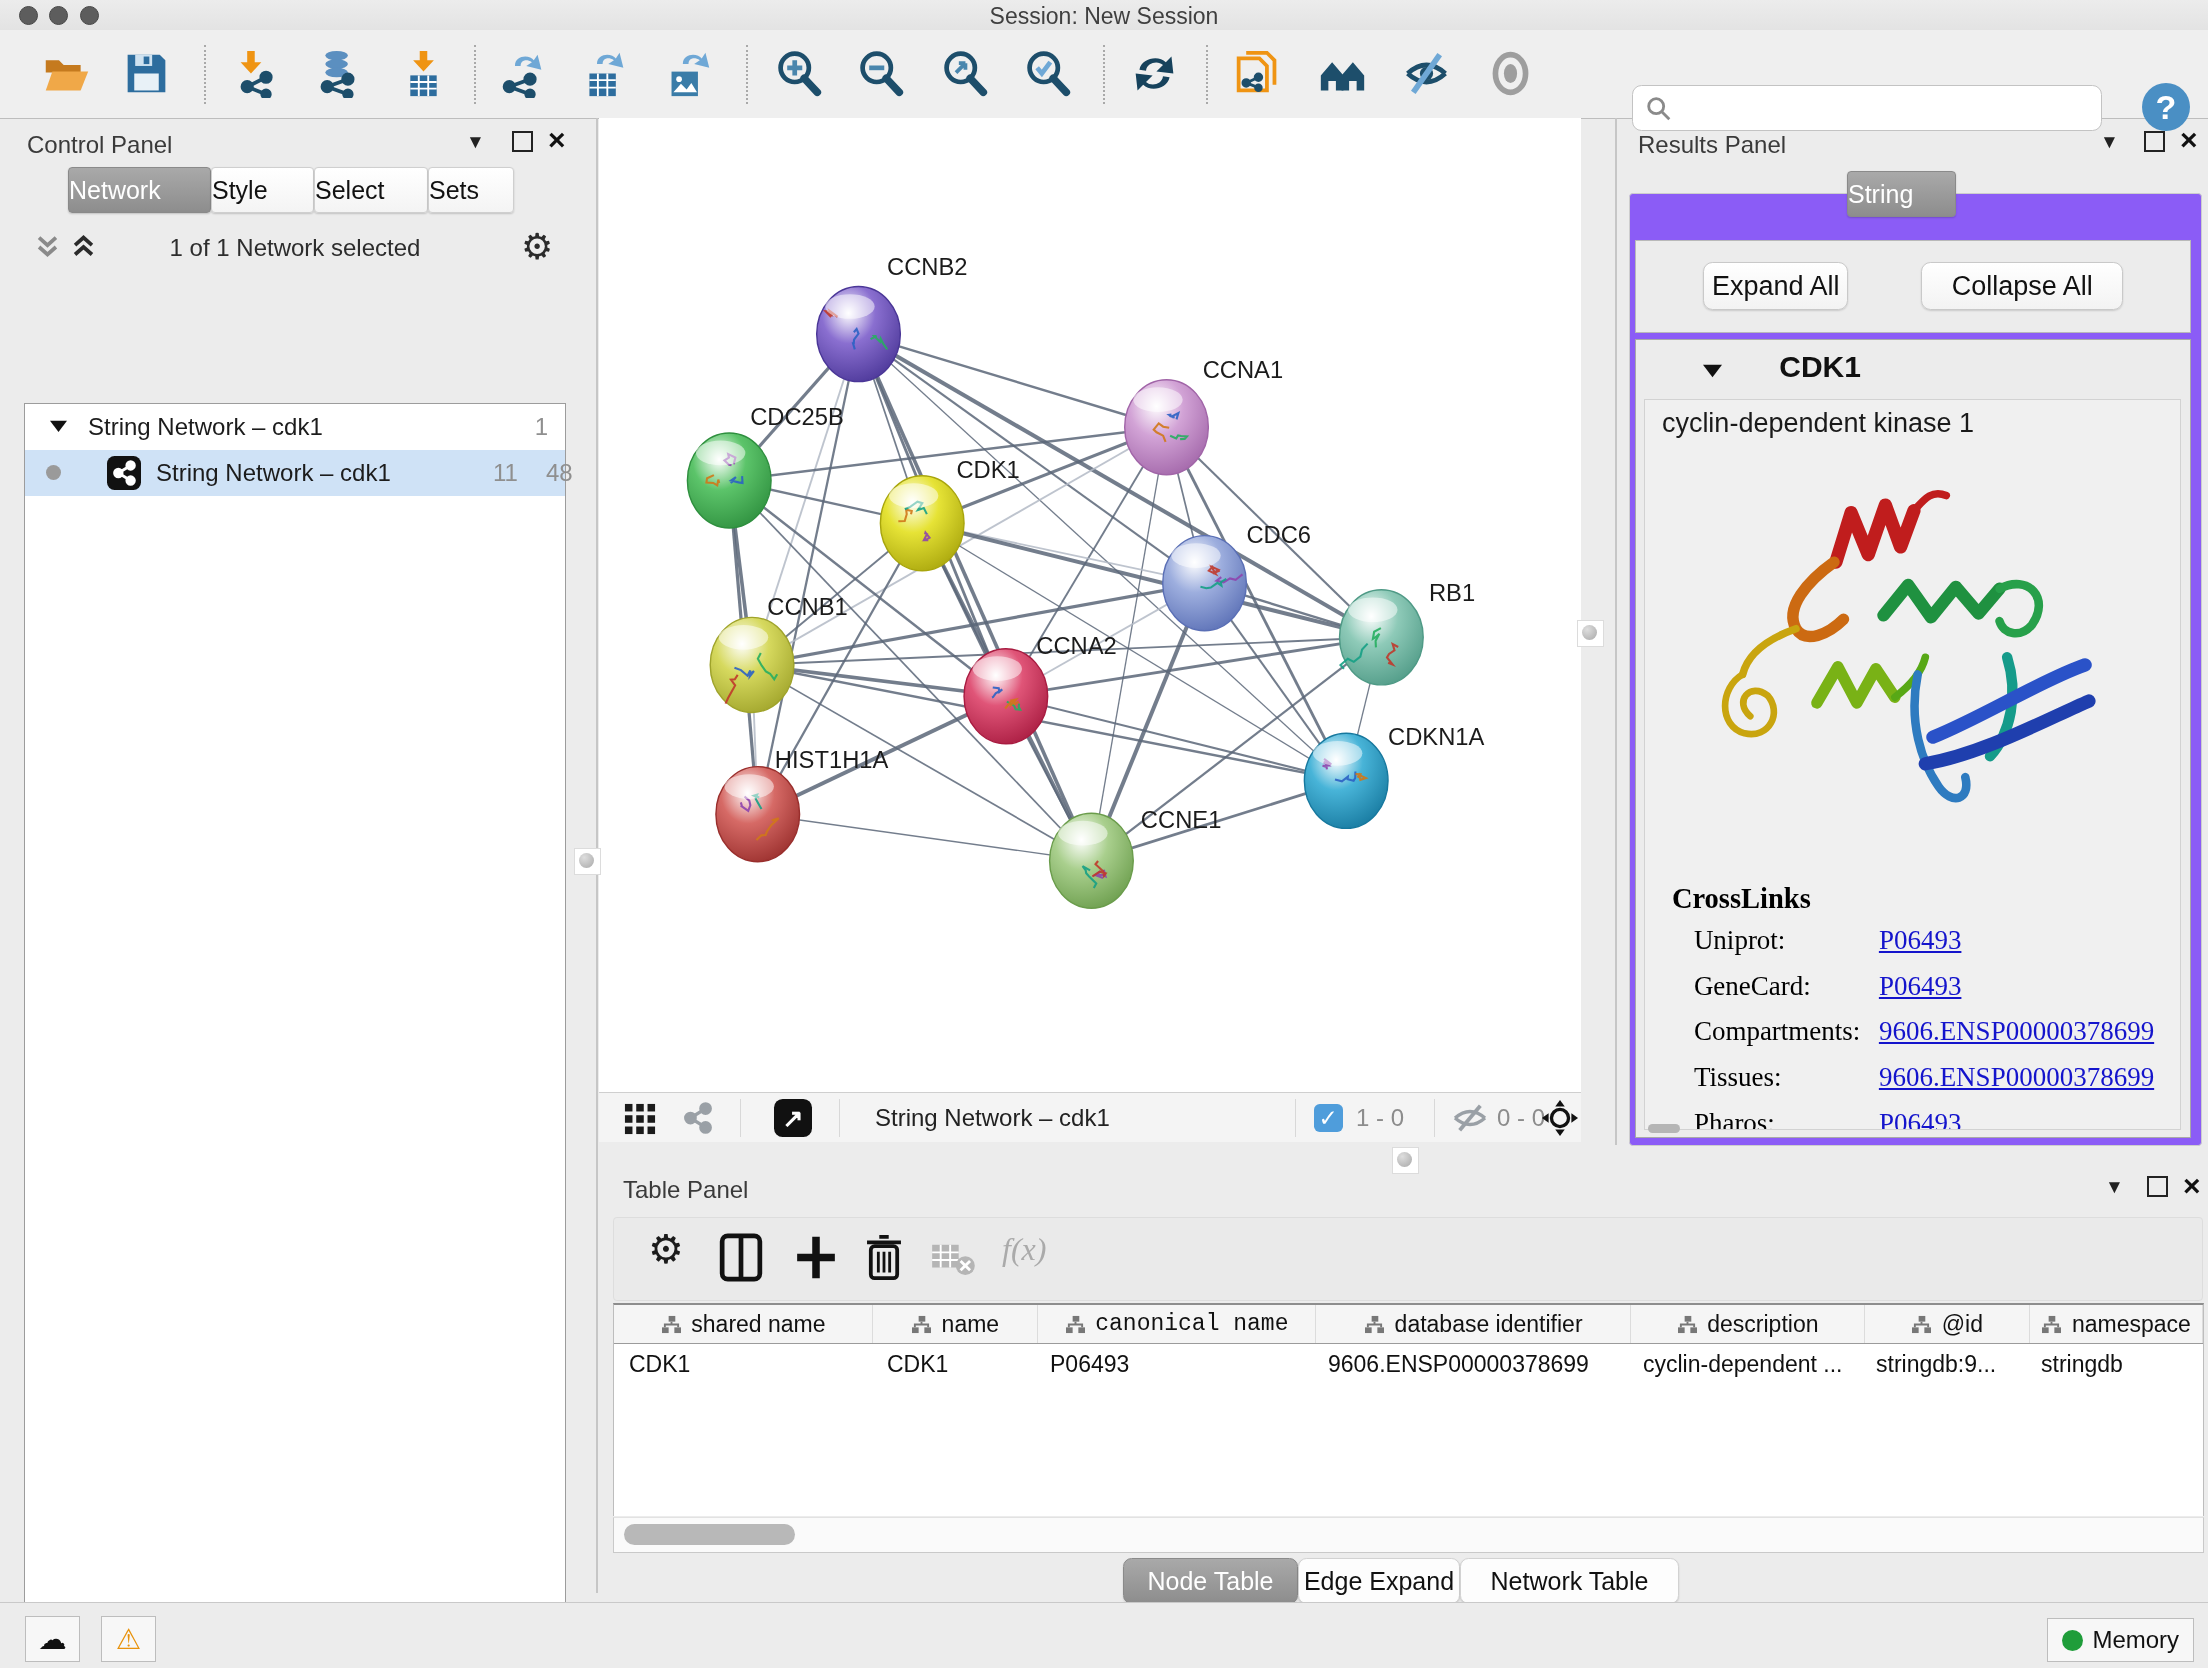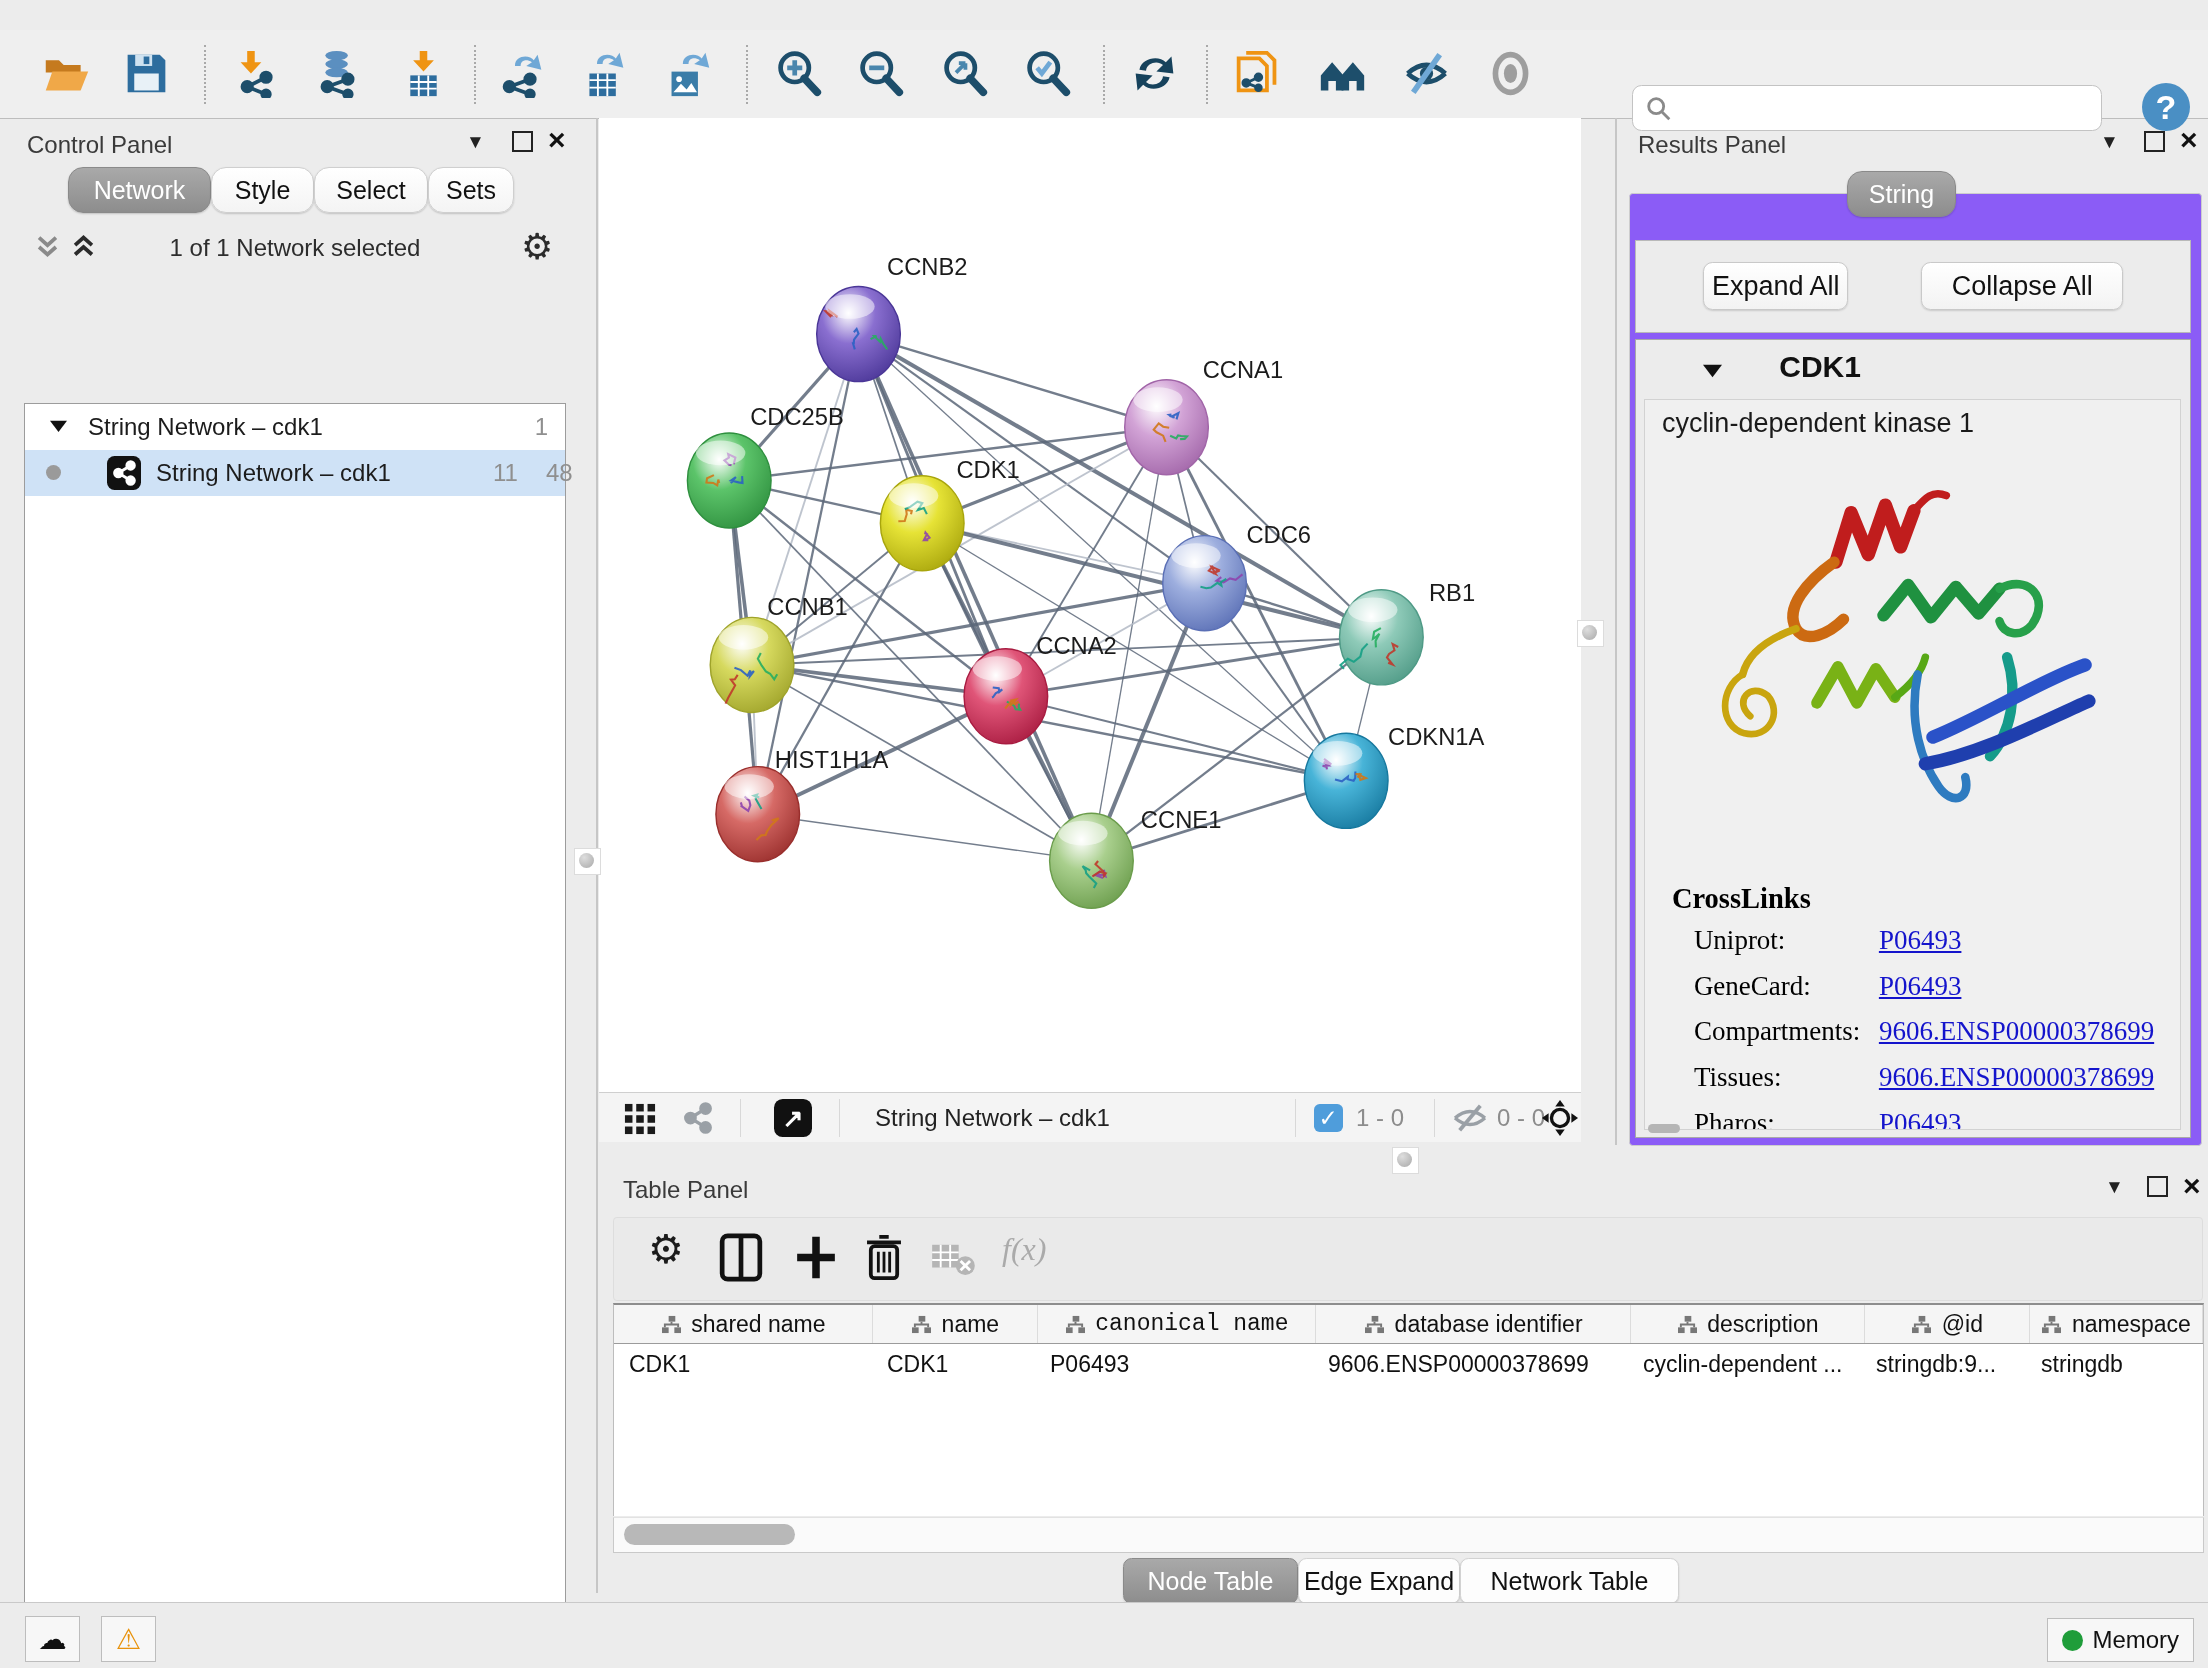--- a/index.html
+++ b/index.html
@@ -16,21 +16,21 @@
   .tbsep{top:15px;width:0;height:59px;border-left:2.9px dotted #a9a9a9;}
   .searchbox{left:1632px;top:55px;width:468px;height:44px;background:#fff;border:1.9px solid #c3c3c3;border-radius:9.5px;}
   .searchbox input{position:absolute;left:49px;top:3.8px;width:409px;height:32px;border:none;outline:none;font-size:23px;background:transparent;}
   .sicon{left:11.4px;top:7.6px;}
   .helpbtn{left:2142px;top:53px;width:48px;height:48px;border-radius:50%;background:#4a8fc4;color:#fff;font-size:34px;font-weight:bold;text-align:center;line-height:48px;}
   
   .cp-title,.panel-title{font-size:24px;color:#3a3a3a;}
   .panel-caret{font-size:19px;color:#222;}
   .panel-float{width:17px;height:17px;border:2.9px solid #222;}
   .panel-close{font-size:30px;font-weight:900;color:#111;line-height:21px;}
-  .tab{height:44px;border:1px solid #cfcfcf;background:linear-gradient(#ffffff,#f4f4f4);color:#111;font-size:25px;text-align:center;line-height:44px;border-radius:15px;box-shadow:0 1px 1.9px rgba(0,0,0,.18);}
+  .tab{height:44px;border:1px solid #cfcfcf;background:linear-gradient(#ffffff,#f4f4f4);color:#111;font-size:25px;line-height:44px;border-radius:4px;box-shadow:0 1px 1.9px rgba(0,0,0,.18);}
   .tab.active{background:linear-gradient(#a9a9a9,#8d8d8d);color:#fff;border:1px solid #8a8a8a;}
   .cp-status{font-size:24px;color:#2d2d2d;}
   .tree{left:24px;top:285px;width:540px;height:1289px;background:#fff;border:1.9px solid #9c9c9c;}
   .tree-row{position:relative;height:46px;font-size:24px;color:#1c1c1c;}
   .tree-row.selected{background:#cfe2f6;}
   .tree-num{color:#8f8f8f;}
   .dot{width:15px;height:15px;border-radius:50%;background:#9a9a9a;}
   .sharebadge{width:34px;height:34px;border-radius:7.6px;background:#111;}
   
   .canvas{left:599px;top:118px;width:982px;height:974px;background:#fff;}
@@ -76,20 +76,26 @@
   .sb-btn{top:13.3px;width:53px;height:44px;background:#f7f7f7;border:1.9px solid #bdbdbd;text-align:center;line-height:44px;}
   .membtn{left:2047px;top:15px;width:145px;height:42px;background:#f7f7f7;border:1.9px solid #bdbdbd;font-size:24px;text-align:center;line-height:42px;color:#111;}
   .memdot{width:21px;height:21px;border-radius:50%;background:#1f9d3a;display:inline-block;vertical-align:-2.9px;margin-right:9.5px;}
   svg{display:block;}
 </style>
 </head>
 <body>
 
 <div class="window">
 
+  <div class="abs titlebar">
+    <span class="abs tl" style="left:19px"></span>
+    <span class="abs tl" style="left:49px"></span>
+    <span class="abs tl" style="left:80px"></span>
+    <div class="abs win-title">Session: New Session</div>
+  </div>
 
   <div class="abs toolbar">
     <span class="abs tbi" style="left:42px">
       <svg width="49" height="49" viewBox="0 0 52 52">
           <path d="M4 12 h14 l5 5 h18 v8 H4z" fill="#c57a1e"></path>
           <path d="M4 44 l7-20 h38 l-8 20z" fill="#f0a848"></path>
         </svg>
       </span>
     <span class="abs tbi" style="left:122px">
       <svg width="49" height="49" viewBox="0 0 52 52">

